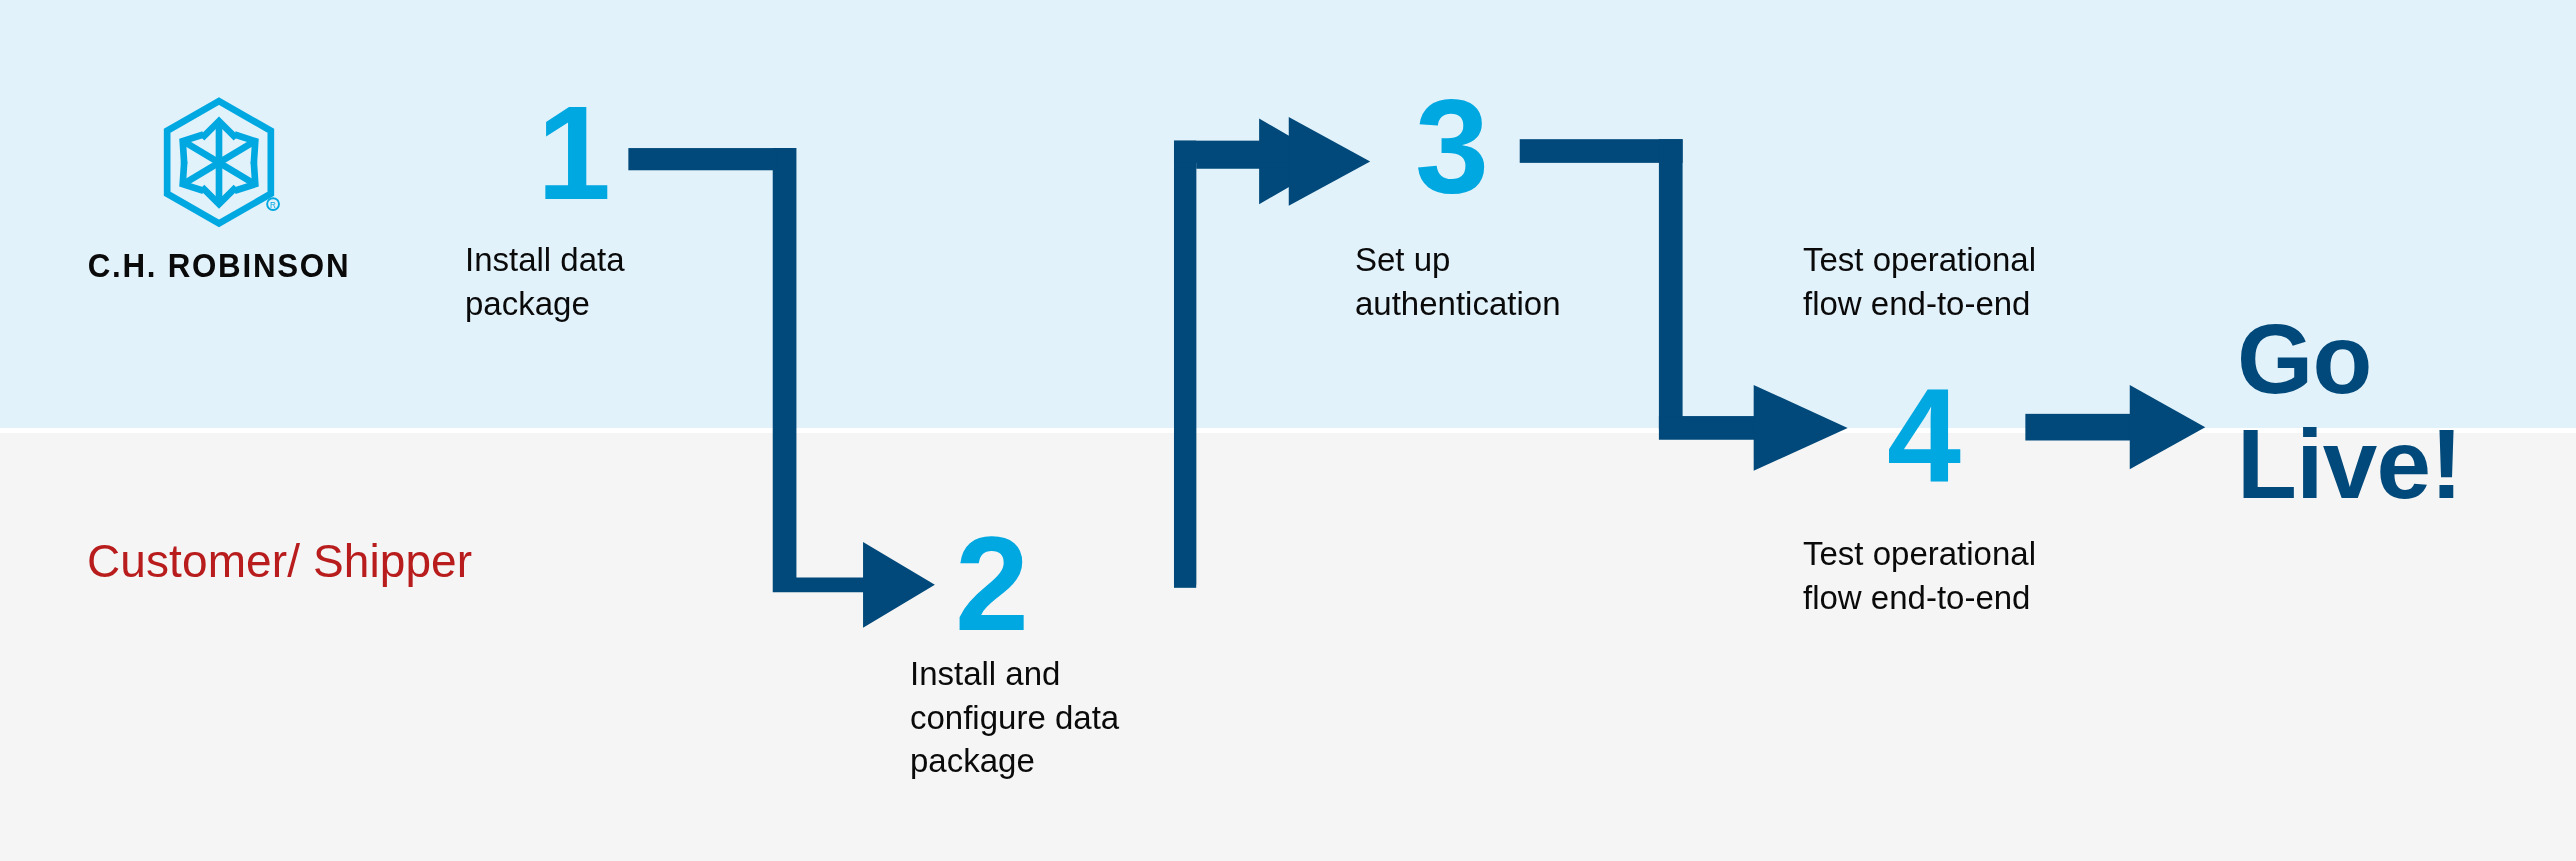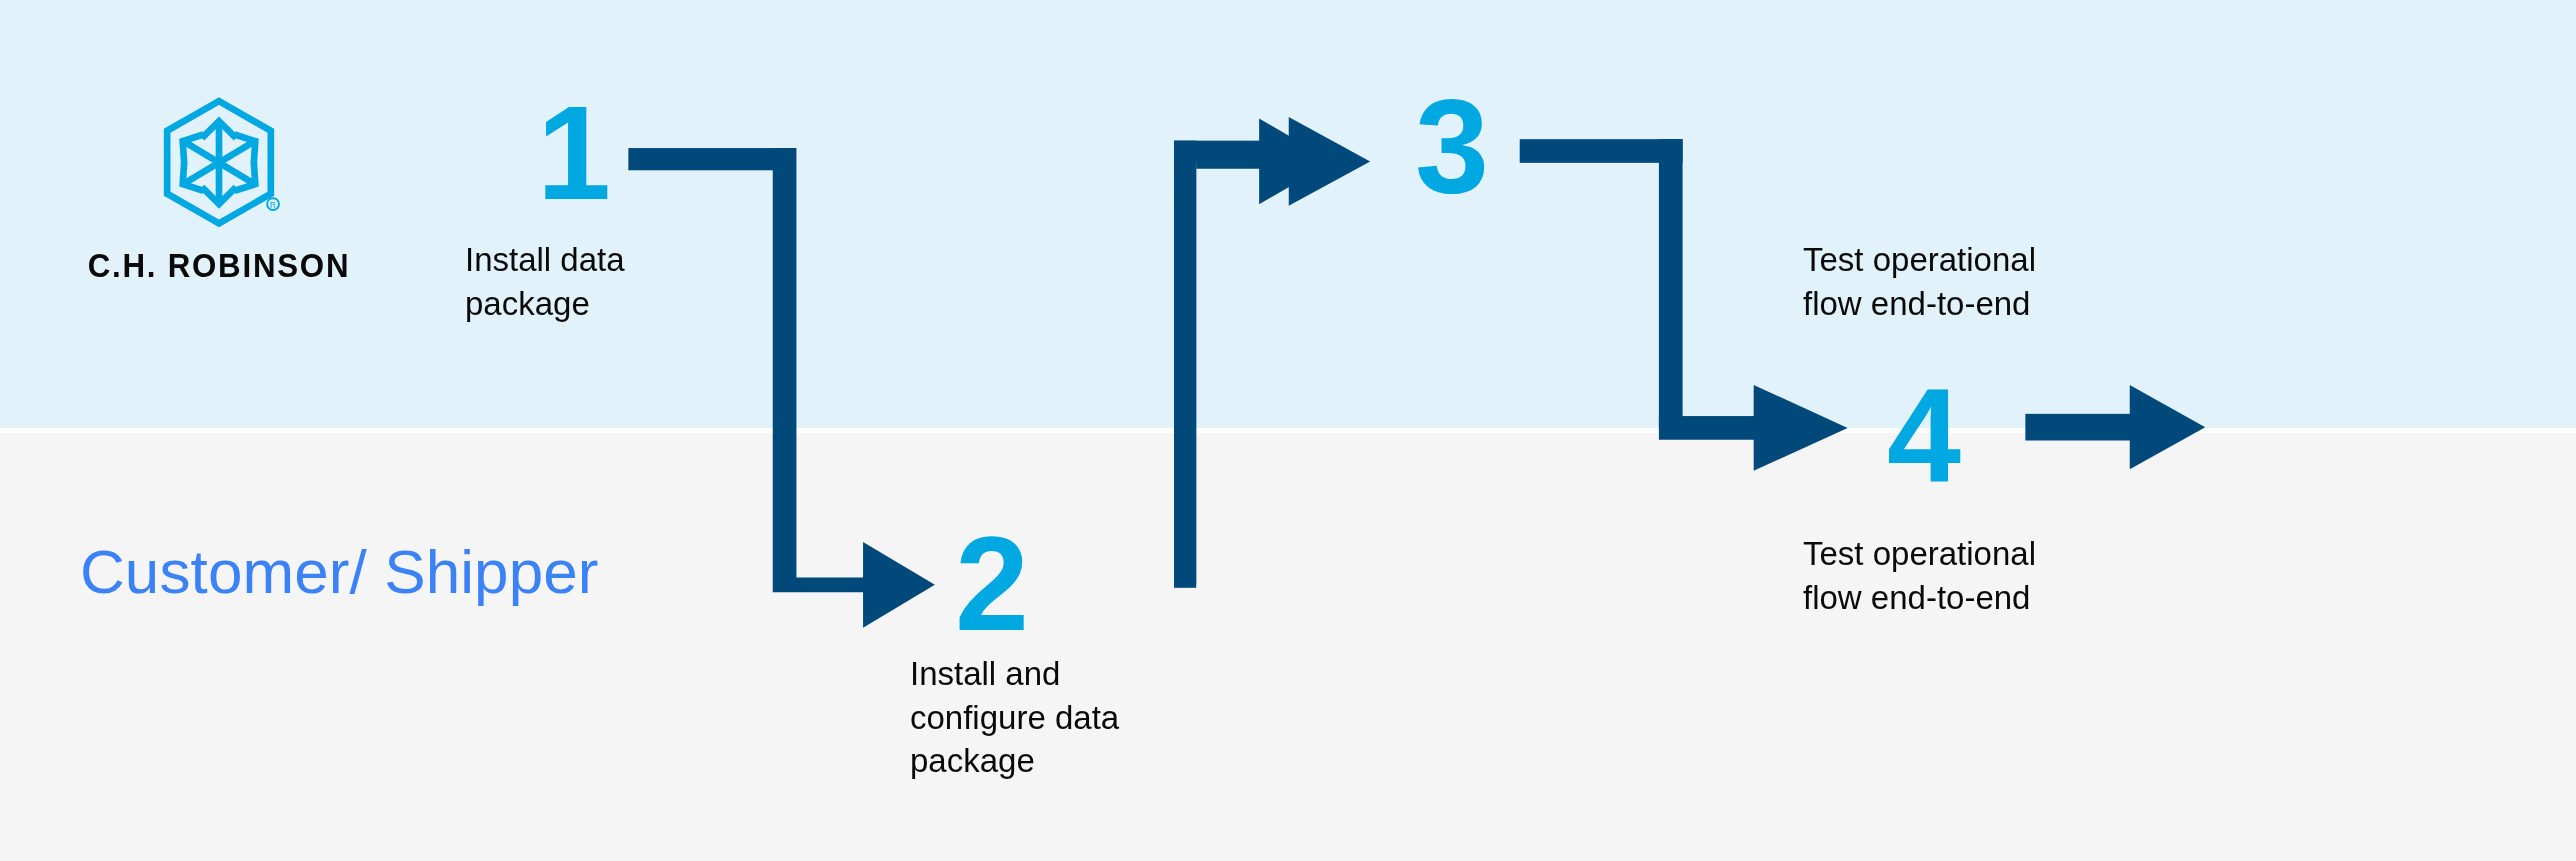--- a/index.html
+++ b/index.html
@@ -46,24 +46,24 @@
     font-weight: bold;
     font-size: 34px;
     letter-spacing: 1.9px;
     color: #0a0a0a;
     transform: scaleX(0.92);
     white-space: nowrap;
   }
   
   .lane-label {
     position: absolute;
-    left: 80px; top: 532px;
-    font-size: 62px;
+    left: 87px; top: 532px;
+    font-size: 46px;
     line-height: 1.28;
-    color: #3b82f6;
+    color: #b91c1c;
     font-weight: 400;
     letter-spacing: 0.1px;
   }
   
   .step-num {
     position: absolute;
     font-size: 133px;
     font-weight: bold;
     color: #00a8e1;
     line-height: 1;
@@ -171,23 +171,27 @@
   <div class="step-num" style="left:537px; top:87px;">1</div>
   <div class="step-caption" style="left:465px; top:238px; width:244px;">Install data
 package</div>
 
   <div class="step-num" style="left:955px; top:518px;">2</div>
   <div class="step-caption" style="left:886px; top:652px; width:281px;margin-left:24px;">Install and
 configure data
 package</div>
 
   <div class="step-num" style="left:1415px; top:81px;">3</div>
+  <div class="step-caption" style="left:1355px; top:238px; width:296px;">Set up
+authentication</div>
 
   <div class="step-caption" style="left:1803px; top:238px; width:296px;">Test operational
 flow end-to-end</div>
 
   <div class="step-num" style="left:1887px; top:370px;">4</div>
   <div class="step-caption" style="left:1803px; top:532px; width:296px;">Test operational
 flow end-to-end</div>
 
+  <div class="go-live">Go
+Live!</div>
 
 </div>
 
 
 </body></html>

